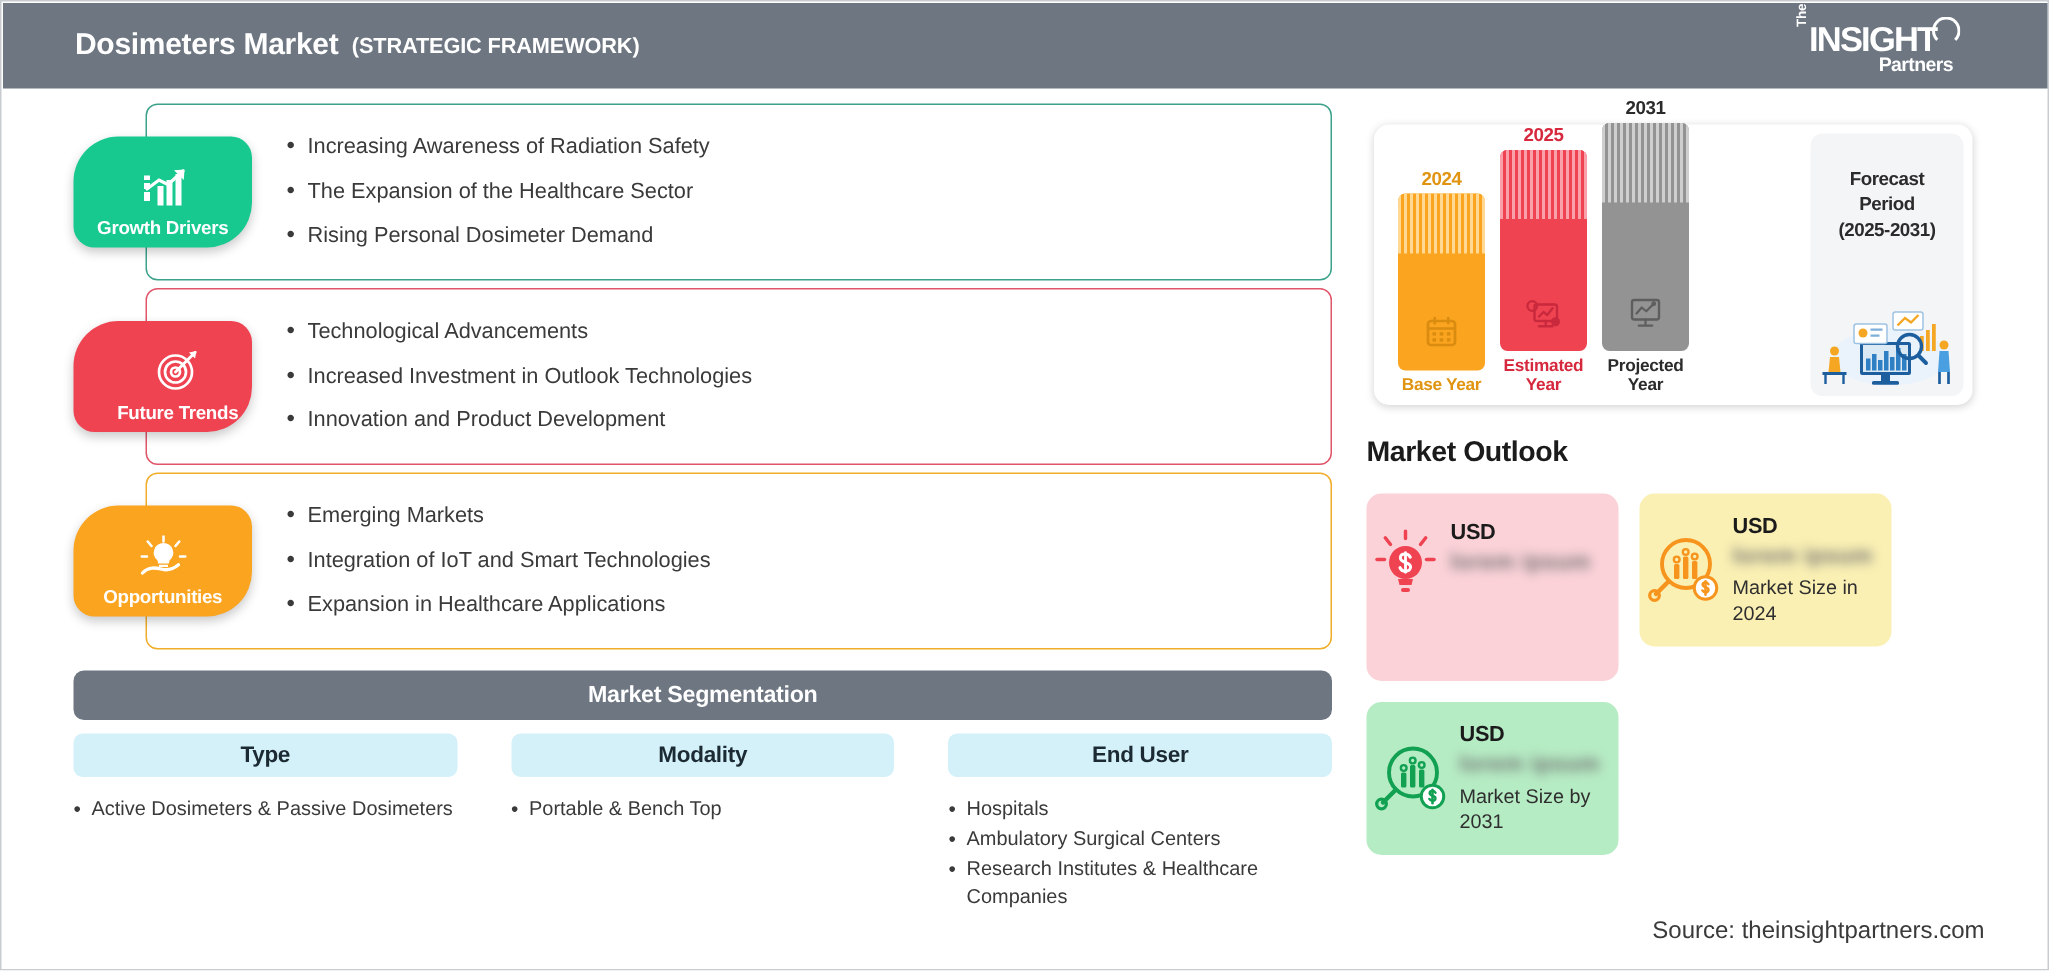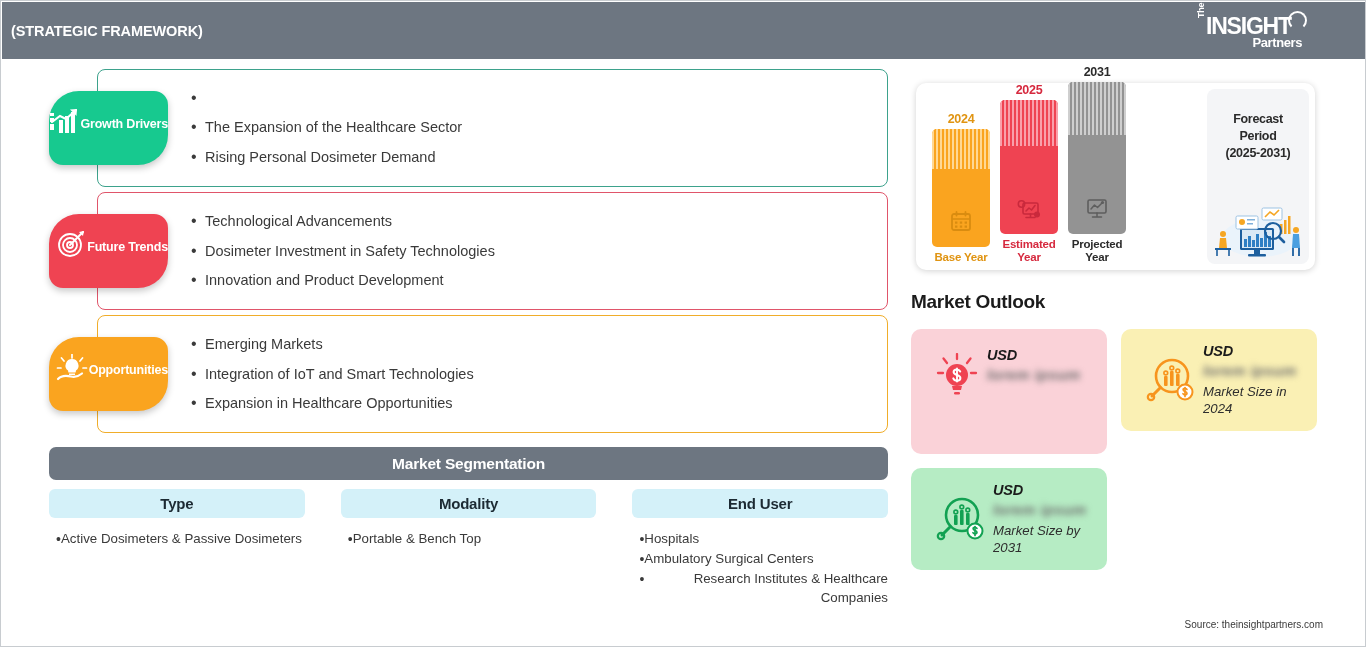--- a/index.html
+++ b/index.html
@@ -78,21 +78,21 @@
     background: #ffffff;
   }
   .driver-box.red { border-color: #e0556a; }
   .driver-box.orange { border-color: #f0ad2a; }
 
   .badge {
     position: absolute; left: 48px; top: 22px;
     width: 119px; height: 74px;
     border-radius: 30px 14px 30px 14px;
     box-shadow: 0 3px 7px rgba(0,0,0,0.22);
-    display: flex; flex-direction: row;
+    display: flex; flex-direction: column;
     align-items: center; justify-content: flex-end;
     padding-bottom: 7px;
     z-index: 4;
   }
   .badge-green  { background: #17c98f; }
   .badge-red    { background: #ef4352; padding-left: 20px; }
   .badge-orange { background: #faa41f; }
   .badge-label {
     color: #ffffff; font-size: 12.5px; font-weight: bold;
     letter-spacing: -0.2px; white-space: nowrap;
@@ -122,21 +122,21 @@
     background: #6d7681; border-radius: 7px;
     display: flex; align-items: center; justify-content: center;
   }
   .seg-title-bar span {
     color: #ffffff; font-size: 15.5px; font-weight: bold;
     letter-spacing: -0.2px;
   }
   .seg-cols {
     position: absolute; left: 48px; top: 430px;
     width: 839px; height: 150px;
-    display: flex; gap: 36px; text-align: right;
+    display: flex; gap: 36px;
   }
   .seg-col { width: 263px; }
   .seg-head {
     height: 29px; background: #d4f1f9; border-radius: 6px;
     display: flex; align-items: center; justify-content: center;
     margin-bottom: 12px;
   }
   .seg-head span {
     font-size: 15px; font-weight: bold; color: #1c2a33;
     letter-spacing: -0.2px;
@@ -202,23 +202,23 @@
     position: absolute; left: 10px; top: 232px;
     font-size: 19px; font-weight: bold; color: #1b1b1b;
     letter-spacing: -0.3px;
   }
   .cards {
     position: absolute; left: 10px; top: 270px;
     width: 420px;
     display: flex; flex-wrap: wrap; gap: 14px;
   }
   .card {
-    width: 196px; border-radius: 10px;
+    width: 168px; border-radius: 10px;
     display: flex; align-items: center;
-    padding: 10px 8px 10px 24px; gap: 8px; font-style: italic;
+    padding: 10px 8px 10px 4px; gap: 8px;
   }
   .card-cagr  { background: #d6e9f7; height: 125px; }
   .card-pink  { background: #fad2d8; height: 125px; align-items: flex-start; padding-top: 18px; }
   .card-yellow{ background: #faf0b4; height: 102px; }
   .card-green { background: #b6ecc4; height: 102px; }
   .card-icon { flex: 0 0 auto; display: flex; align-items: center; justify-content: center; }
   .card-body { display: flex; flex-direction: column; }
   .card-big {
     font-size: 25px; font-weight: bold; color: #1b1b1b;
     letter-spacing: -0.8px; line-height: 1.05;
@@ -232,29 +232,30 @@
     letter-spacing: -0.2px;
   }
   .blur-value {
     font-size: 15px; font-weight: bold; color: #6f6f6f;
     filter: blur(3.4px); margin: 3px 0 4px 0;
     letter-spacing: 0.4px; white-space: nowrap;
     user-select: none;
   }
   .source {
     position: absolute; right: 42px; bottom: 16px;
-    font-size: 10px; color: #3a3a3a;
+    font-size: 16px; color: #3a3a3a;
   }
 </style>
 </head>
 <body>
 
 <div class="page">
 
   <div class="header">
+    <div class="header-title">Dosimeters Market</div>
     <div class="header-sub">(STRATEGIC FRAMEWORK)</div>
     <div class="logo">
       <div class="logo-the">The</div>
       <div class="logo-insight">INSIGHT</div>
       <div class="logo-arc"></div>
       <div class="logo-partners">Partners</div>
     </div>
   </div>
 
   <div class="left-col">
@@ -268,20 +269,21 @@
             <path d="M4 22 L4 16 L8 16 L8 22 Z M4 14 L4 10 L8 10 L8 14 Z M4 8 L4 5 L8 5 L8 8 Z" fill="#ffffff"></path>
             <path d="M6 14 L14 8 L20 11 L30 2" stroke="#ffffff" stroke-width="2.1" fill="none" stroke-linecap="round"></path>
             <path d="M24 1.5 L31 1 L30.5 8 Z" fill="#ffffff"></path>
           </svg>
         </span>
         <span class="badge-label">Growth Drivers</span>
       </div>
       <div class="bullets">
         <div class="bullet">
             <span class="bullet-dot">•</span>
+            <span>Increasing Awareness of Radiation Safety</span>
           </div>
         <div class="bullet">
             <span class="bullet-dot">•</span>
             <span>The Expansion of the Healthcare Sector</span>
           </div>
         <div class="bullet">
             <span class="bullet-dot">•</span>
             <span>Rising Personal Dosimeter Demand</span>
           </div>
       </div>
@@ -301,21 +303,21 @@
         </span>
         <span class="badge-label">Future Trends</span>
       </div>
       <div class="bullets">
         <div class="bullet">
             <span class="bullet-dot">•</span>
             <span>Technological Advancements</span>
           </div>
         <div class="bullet">
             <span class="bullet-dot">•</span>
-            <span>Dosimeter Investment in Safety Technologies</span>
+            <span>Increased Investment in Outlook Technologies</span>
           </div>
         <div class="bullet">
             <span class="bullet-dot">•</span>
             <span>Innovation and Product Development</span>
           </div>
       </div>
     </div>
 
     <div class="driver-row" style="top:256px;">
       <div class="driver-box orange"></div>
@@ -334,21 +336,21 @@
         <div class="bullet">
             <span class="bullet-dot">•</span>
             <span>Emerging Markets</span>
           </div>
         <div class="bullet">
             <span class="bullet-dot">•</span>
             <span>Integration of IoT and Smart Technologies</span>
           </div>
         <div class="bullet">
             <span class="bullet-dot">•</span>
-            <span>Expansion in Healthcare Opportunities</span>
+            <span>Expansion in Healthcare Applications</span>
           </div>
       </div>
     </div>
 
     <div class="seg-title-bar">
       <span>Market Segmentation</span>
     </div>
 
     <div class="seg-cols">
 

